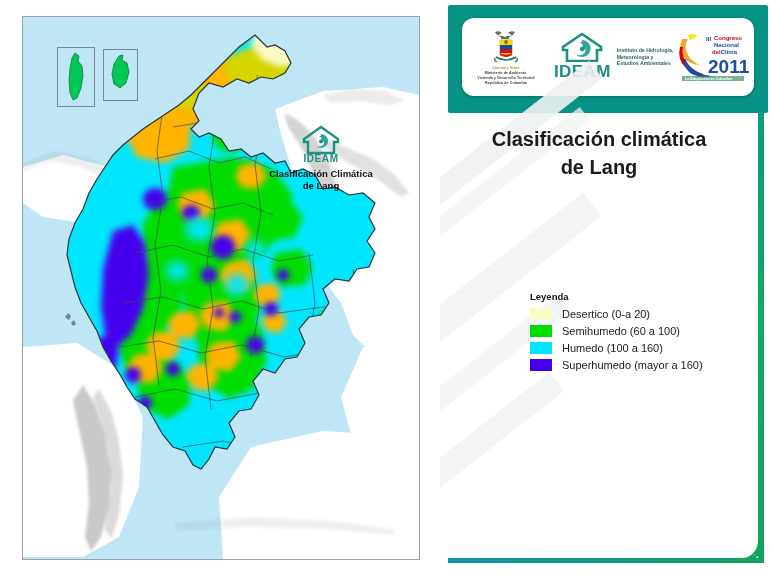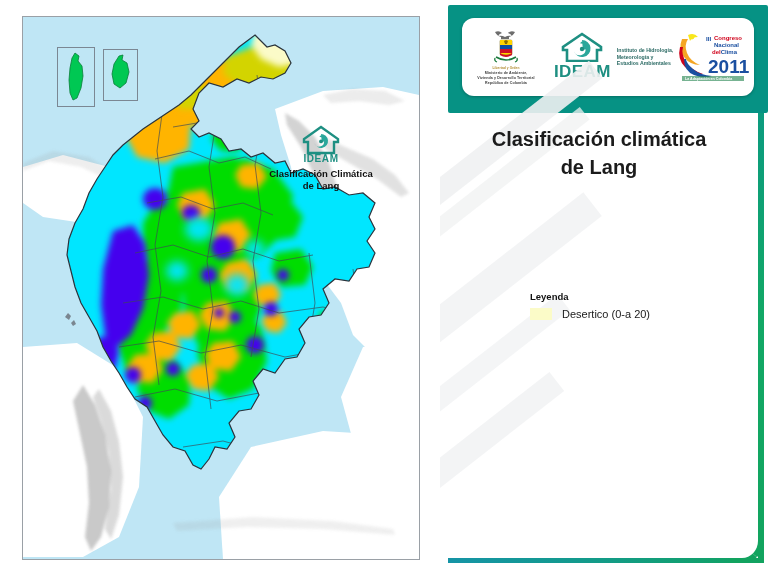--- a/index.html
+++ b/index.html
@@ -350,20 +350,32 @@
         <div>de Lang</div>
       </div>
 
       <div id="legend">
         <div id="legend-title">Leyenda</div>
 
         <div class="leg-row">
           <span class="leg-sw" style="background:#fbfbc8"></span>
           <span class="leg-lb">Desertico (0-a 20)</span>
         </div>
+        <div class="leg-row">
+          <span class="leg-sw" style="background:#00dd00"></span>
+          <span class="leg-lb">Semihumedo (60 a 100)</span>
+        </div>
+        <div class="leg-row">
+          <span class="leg-sw" style="background:#00e6ff"></span>
+          <span class="leg-lb">Humedo (100 a 160)</span>
+        </div>
+        <div class="leg-row">
+          <span class="leg-sw" style="background:#4400ee"></span>
+          <span class="leg-lb">Superhumedo (mayor a 160)</span>
+        </div>
       </div>
 
       <div id="edge-right"></div>
       <div id="edge-bottom"></div>
       <div id="edge-corner"></div>
     </div>
 
   </div>
 </div>
 

